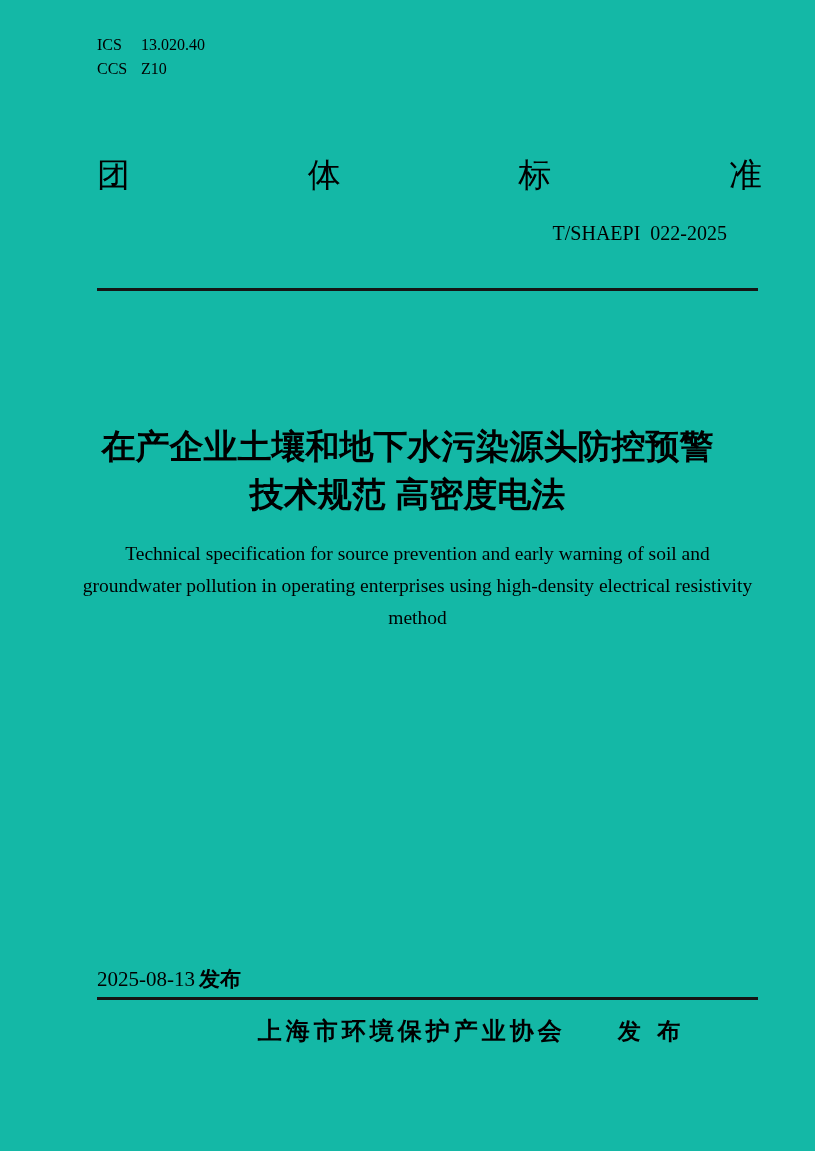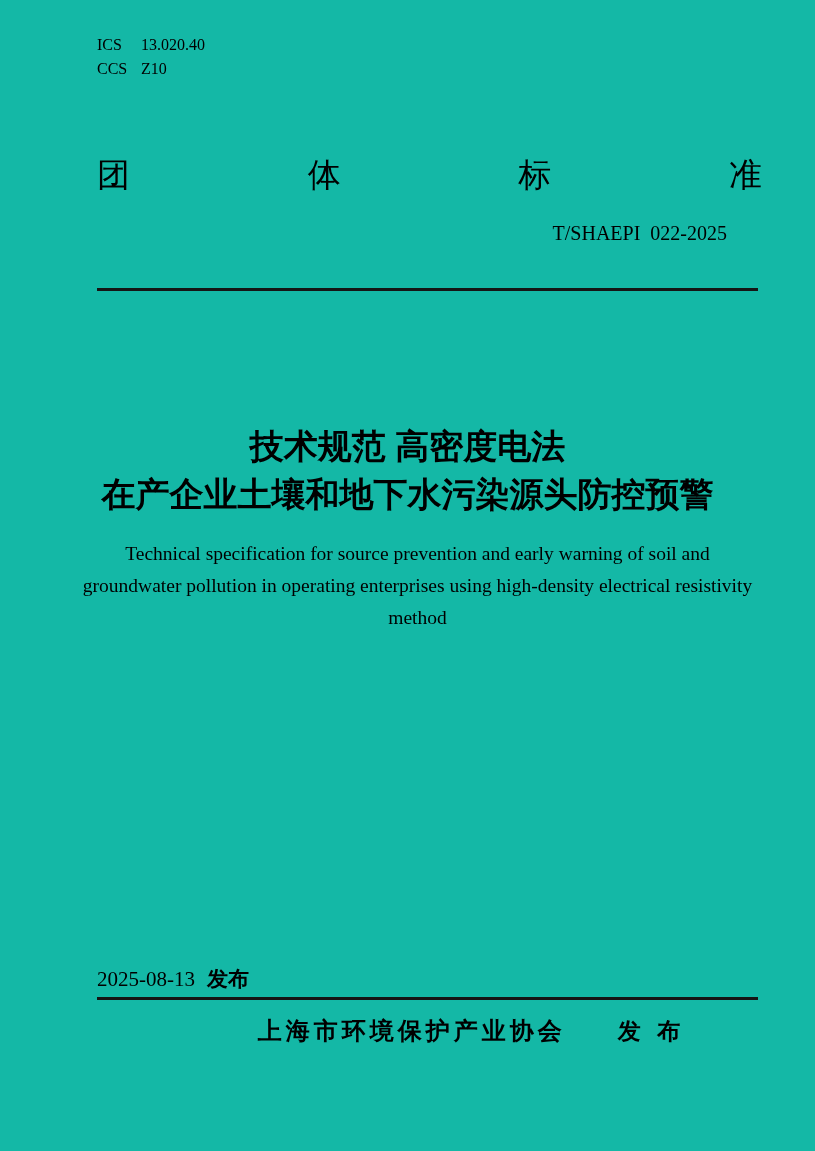--- a/index.html
+++ b/index.html
@@ -67,21 +67,21 @@
     display:flex; justify-content:space-between; align-items:baseline;
     line-height:26px;
     padding-bottom:3px;
     border-bottom:3px solid #151515;
   }
   .date-row .num {
     font-size:21px;
     font-family:"Liberation Serif", serif;
   }
   .date-row .cjk {
-    font-size:21px; font-weight:700; margin-left:12px;
+    font-size:21px; font-weight:700; margin-left:4px;
     font-family:"Liberation Sans", sans-serif;
   }
 
   
   .publisher-row {
     position:absolute; left:97px; top:1014px; width:661px;
     height:34px;
     display:flex; justify-content:center; align-items:center;
     transform:translateX(44px);
     font-family:"Liberation Sans", sans-serif;
@@ -114,22 +114,22 @@
     <span>体</span>
     <span>标</span>
     <span>准</span>
   </div>
 
   <div class="std-number">T/SHAEPI  022-2025</div>
 
   <div class="rule-top"></div>
 
   <div class="title-cn">
+    <div>在产企业土壤和地下水污染源头防控预警</div>
     <div>技术规范 高密度电法</div>
-    <div>在产企业土壤和地下水污染源头防控预警</div>
   </div>
 
   <div class="title-en">
     <div>Technical specification for source prevention and early warning of soil and</div>
     <div>groundwater pollution in operating enterprises using high-density electrical resistivity</div>
     <div>method</div>
   </div>
 
   <div class="date-row">
     <div>

